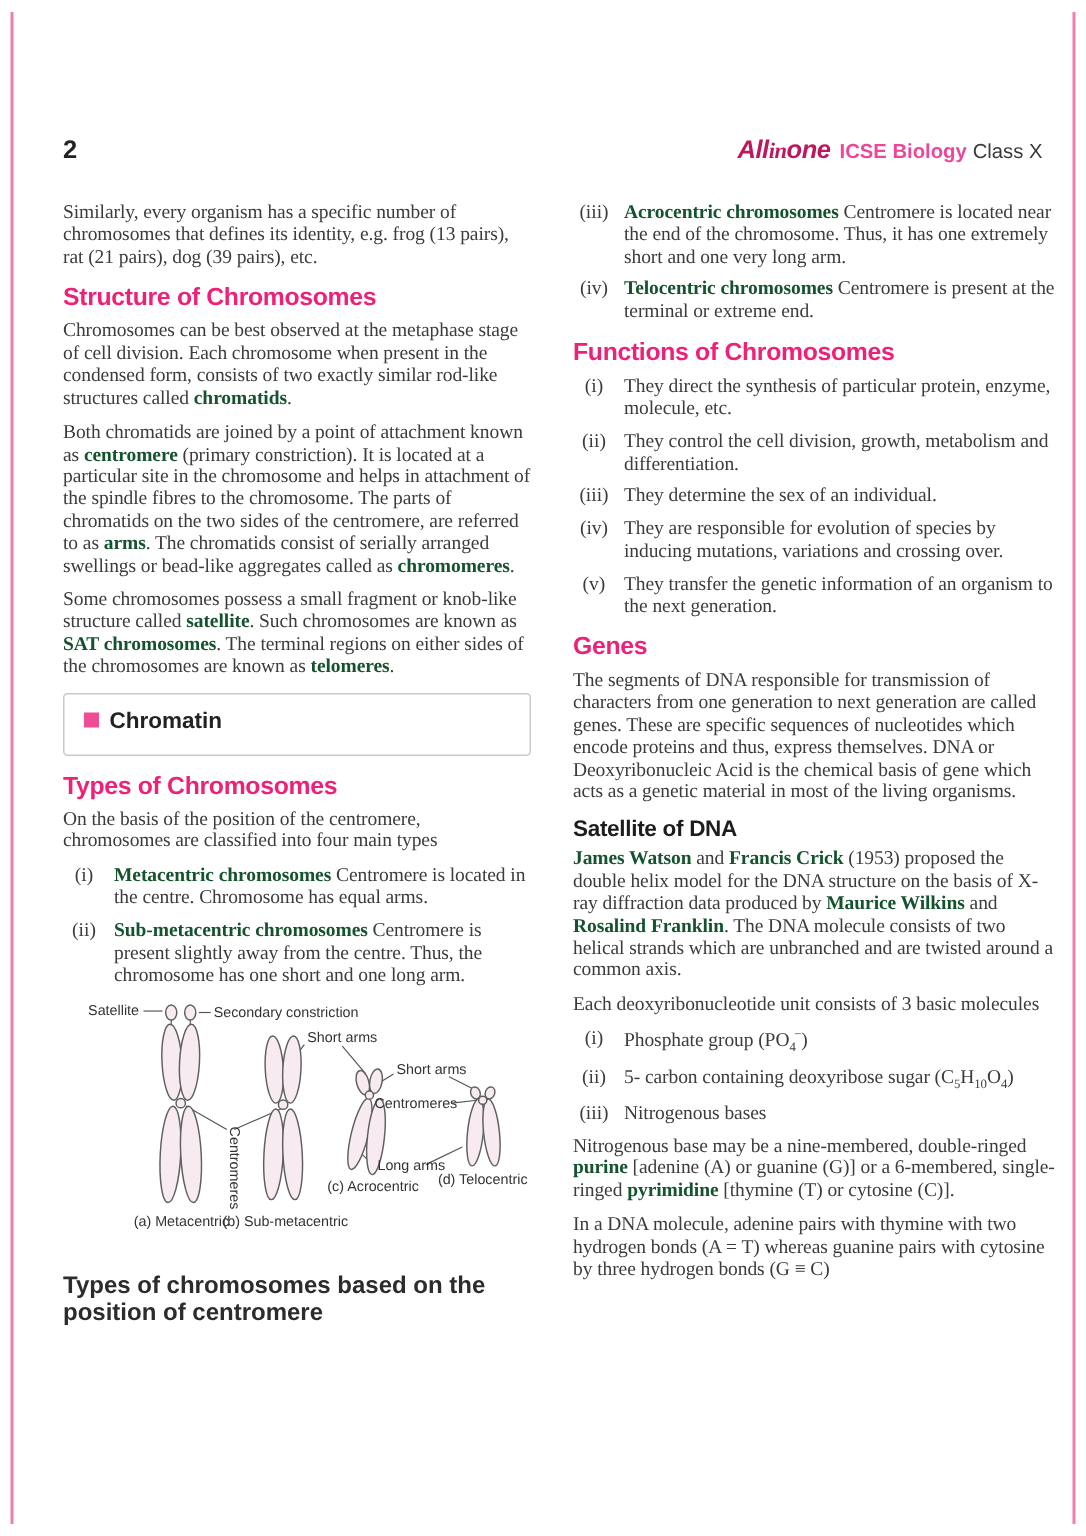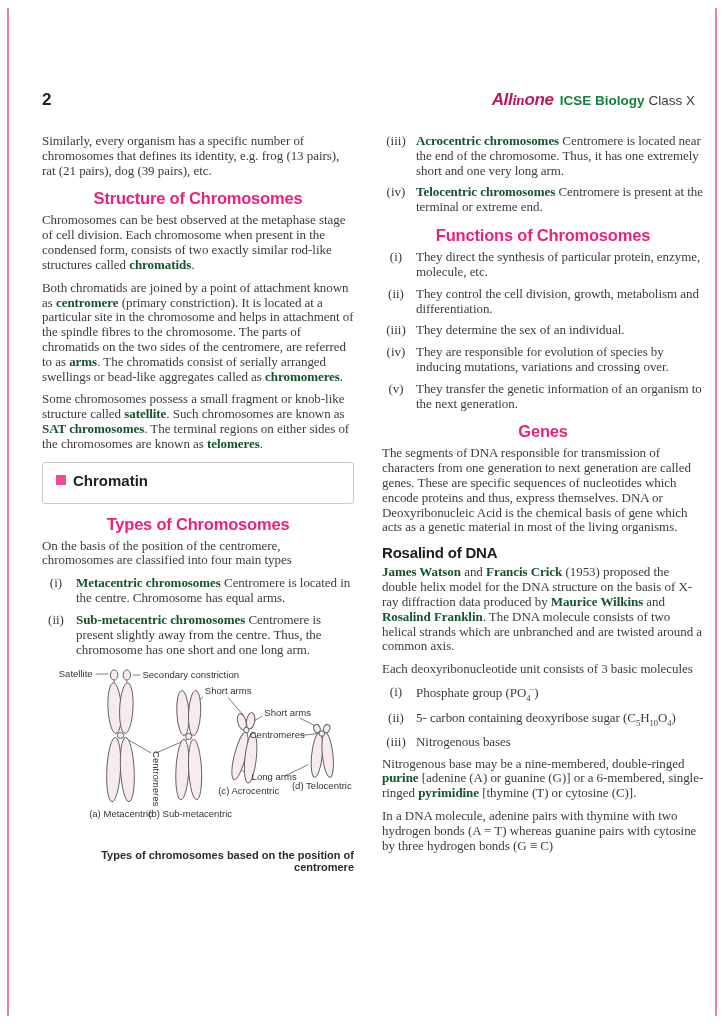--- a/index.html
+++ b/index.html
@@ -7,44 +7,44 @@
   .page{position:absolute;inset:0;background:#fff;}
   .edge{position:absolute;top:8px;bottom:8px;width:2px;background:#f27bb0;}
   .edge.left{left:7px;}
   .edge.right{right:7px;}
 
   header{position:absolute;top:90px;left:42px;right:29px;display:flex;justify-content:space-between;align-items:baseline;}
   .pageno{font-family:"Liberation Sans",sans-serif;font-weight:bold;font-size:17px;color:#222;}
   .brand{font-family:"Liberation Sans",sans-serif;font-size:13.5px;color:#333;white-space:nowrap;}
   .logo{font-weight:bold;font-style:italic;color:#be185d;font-size:17px;letter-spacing:-0.3px;margin-right:6px;}
   .logo .mid{font-family:"Liberation Serif",serif;font-size:15px;}
-  .bt-bold{font-weight:bold;color:#15803d;}
+  .bt-bold{font-weight:bold;color:#ec4899;}
   .bt-rest{color:#3a3a3a;margin-left:4px;}
 
   .cols{position:absolute;top:134px;left:42px;display:flex;gap:28px;}
   .col{width:312px;}
   .col.right{width:322px;}
   p{margin:0 0 8px;font-size:13px;line-height:1.14;letter-spacing:-0.05px;}
   b{color:#14532d;}
-  h2.pink{font-family:"Liberation Sans",sans-serif;color:#ee2179;font-size:16.5px;font-weight:bold;margin:11px 0 5px;letter-spacing:-0.2px;text-align:center;}
+  h2.pink{font-family:"Liberation Sans",sans-serif;color:#ee2179;font-size:16.5px;font-weight:bold;margin:11px 0 5px;letter-spacing:-0.2px;}
   h3.dark{font-family:"Liberation Sans",sans-serif;color:#1d1d1d;font-size:15px;font-weight:bold;margin:9px 0 4px;letter-spacing:-0.2px;}
   .li{display:flex;margin:0 0 7px;}
   .li .m{flex:0 0 28px;text-align:center;margin-right:6px;font-size:13px;line-height:1.14;}
   .li .t{flex:1;font-size:13px;line-height:1.14;letter-spacing:-0.05px;}
   sub{font-size:8.5px;}
   sup{font-size:8.5px;margin-left:-1px;}
 
   .infobox{border:1px solid #c9c9c9;border-radius:3px;padding:9px 12px 10px 13px;margin:10px 0 7px;}
   .infobox-head{display:flex;align-items:center;gap:7px;font-family:"Liberation Sans",sans-serif;font-weight:bold;font-size:15px;color:#222;margin-bottom:4px;}
   .sq{width:10px;height:10px;background:#ee4d96;flex:0 0 10px;}
   .infobox-body{font-family:"Liberation Sans",sans-serif;font-size:11px;line-height:1.36;color:#5d5d5d;margin:0 0 0 17px;letter-spacing:0;}
 
   figure{margin:4px 0 0;}
   figure svg{display:block;}
-  figcaption{font-family:"Liberation Sans",sans-serif;font-size:11px;font-weight:bold;color:#2c2c2c;text-align:right;margin-top:7px;}
+  figcaption{font-family:"Liberation Sans",sans-serif;font-size:16px;font-weight:bold;color:#2c2c2c;text-align:left;margin-top:7px;}
   .chrom{fill:#f7ebf1;stroke:#5f5f5f;stroke-width:1;}
   .lbl{font-family:"Liberation Sans",sans-serif;font-size:9.8px;fill:#333;}
   .conn{stroke:#555;stroke-width:0.8;fill:none;}
 </style>
 </head>
 <body>
 
 <div class="page">
   <div class="edge left"></div>
   <div class="edge right"></div>
@@ -180,21 +180,21 @@
         <span class="t"><span>They are responsible for evolution of species by inducing mutations, variations and crossing over.</span></span>
       </div>
       <div class="li">
         <span class="m">(v)</span>
         <span class="t"><span>They transfer the genetic information of an organism to the next generation.</span></span>
       </div>
 
       <h2 class="pink">Genes</h2>
       <p><span>The segments of DNA responsible for transmission of characters from one generation to next generation are called genes. These are specific sequences of nucleotides which encode proteins and thus, express themselves. DNA or Deoxyribonucleic Acid is the chemical basis of gene which acts as a genetic material in most of the living organisms.</span></p>
 
-      <h3 class="dark">Rosalind of DNA</h3>
+      <h3 class="dark">Satellite of DNA</h3>
       <p><b>James Watson</b><span> and </span><b>Francis Crick</b><span> (1953) proposed the double helix model for the DNA structure on the basis of X-ray diffraction data produced by </span><b>Maurice Wilkins</b><span> and </span><b>Rosalind Franklin</b><span>. The DNA molecule consists of two helical strands which are unbranched and are twisted around a common axis.</span></p>
       <p><span>Each deoxyribonucleotide unit consists of 3 basic molecules</span></p>
 
       <div class="li">
         <span class="m">(i)</span>
         <span class="t"><span>Phosphate group (PO</span><sub>4</sub><sup>−</sup><span>)</span></span>
       </div>
       <div class="li">
         <span class="m">(ii)</span>
         <span class="t"><span>5- carbon containing deoxyribose sugar (C</span><sub>5</sub><span>H</span><sub>10</sub><span>O</span><sub>4</sub><span>)</span></span>

